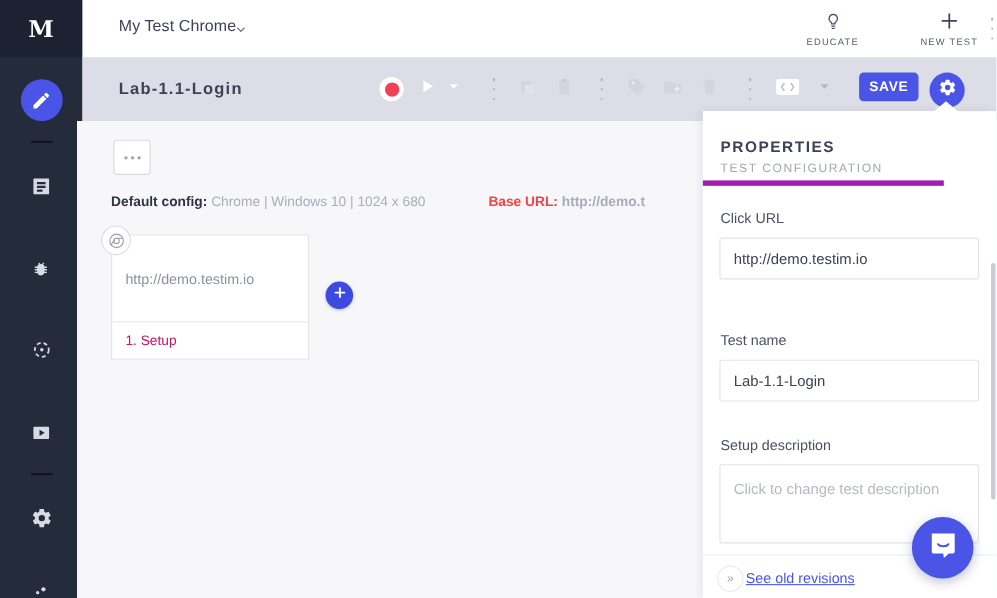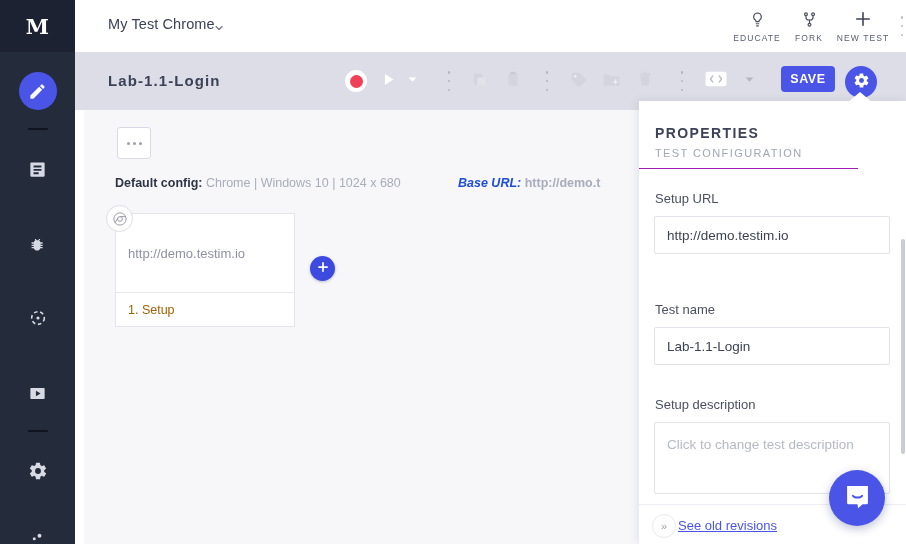--- a/index.html
+++ b/index.html
@@ -148,21 +148,21 @@
   #gear-btn {
     position: absolute; left: 845px; top: 66px;
     width: 32px; height: 32px; border-radius: 50%;
     background: #4a55e8;
     display: flex; align-items: center; justify-content: center;
     cursor: pointer;
   }
 
   
   #canvas {
-    position: absolute; left: 84px; top: 110px;
+    position: absolute; left: 70px; top: 110px;
     width: 763px; height: 434px;
     background: #f7f7fa;
     text-align: right;
   }
   #more-btn {
     position: absolute; left: 33px; top: 17px;
     width: 32px; height: 30px;
     border: 1px solid #d8d9e2;
     border-radius: 3px;
     background: #ffffff;
@@ -178,21 +178,21 @@
     font-size: 12.5px;
     white-space: nowrap;
   }
   #config-line .lbl { color: #2f3545; font-weight: bold; }
   #config-line .val { color: #a9acba; }
   #baseurl-line {
     position: absolute; left: 374px; top: 66px;
     font-size: 12.5px;
     white-space: nowrap;
   }
-  #baseurl-line .lbl { color: #1d4ed8; font-weight: bold; font-style: italic; }
+  #baseurl-line .lbl { color: #ef4444; font-weight: bold; }
   #baseurl-line .val { color: #a9acba; font-weight: bold; }
 
   #step-card {
     position: absolute; left: 31px; top: 103px;
     width: 178px; height: 112px;
     background: #ffffff;
     border: 1px solid #e3e4ec;
   }
   #step-url {
     height: 78px;
@@ -203,21 +203,21 @@
     box-sizing: border-box;
   }
   #step-sep {
     height: 1px; background: #e7e8ef; width: 100%;
   }
   #step-label {
     height: 33px;
     display: flex; align-items: center;
     padding-left: 12px;
     font-size: 12.5px;
-    color: #a16207;
+    color: #be185d;
   }
   #chrome-badge {
     position: absolute; left: 22px; top: 95px;
     width: 25px; height: 25px;
     border-radius: 50%;
     background: #ffffff;
     border: 1px solid #dcdde5;
     display: flex; align-items: center; justify-content: center;
   }
   #add-step-btn {
@@ -242,21 +242,21 @@
     width: 0; height: 0;
     border-left: 13px solid transparent;
     border-right: 13px solid transparent;
     border-bottom: 11px solid #ffffff;
     z-index: 5;
   }
   #panel-head {
     position: absolute; left: 0; top: 0;
     width: 219px; height: 68px;
     background: #ffffff;
-    border-bottom: 1px solid #a21caf;
+    border-bottom: 5px solid #a21caf;
     box-sizing: border-box;
   }
   #panel-title {
     position: absolute; left: 16px; top: 24px;
     font-size: 14px;
     color: #3c4257;
     font-weight: bold;
     letter-spacing: 1.4px;
   }
   #panel-subtitle {
@@ -437,32 +437,20 @@
       <span class="hdr-ico">
         <svg width="17" height="17" viewBox="0 0 24 24" fill="none" stroke="#4b5062" stroke-width="1.6" stroke-linecap="round">
           <path d="M12 2.8a5.4 5.4 0 0 0-3.1 9.8c.6.45 1 1.1 1 1.85v.55h4.2v-.55c0-.75.4-1.4 1-1.85A5.4 5.4 0 0 0 12 2.8z"></path>
           <line x1="10.2" y1="18" x2="13.8" y2="18"></line>
           <line x1="10.8" y1="21" x2="13.2" y2="21"></line>
         </svg>
       </span>
       <span class="hdr-lbl">EDUCATE</span>
     </div>
 
-    <div class="hdr-action" style="left:702px">
-      <span class="hdr-ico">
-        <svg width="17" height="17" viewBox="0 0 24 24" fill="none" stroke="#4b5062" stroke-width="1.7" stroke-linecap="round">
-          <circle cx="7" cy="4.6" r="2.0"></circle>
-          <circle cx="17" cy="4.6" r="2.0"></circle>
-          <circle cx="12" cy="19.4" r="2.0"></circle>
-          <path d="M7 6.6v2.1a4 4 0 0 0 4 4h2a4 4 0 0 0 4-4V6.6"></path>
-          <line x1="12" y1="12.7" x2="12" y2="17.4"></line>
-        </svg>
-      </span>
-      <span class="hdr-lbl">FORK</span>
-    </div>
 
     <div class="hdr-action" style="left:756px">
       <span class="hdr-ico">
         <svg width="20" height="20" viewBox="0 0 24 24" fill="none" stroke="#3c4257" stroke-width="1.9" stroke-linecap="round">
           <line x1="12" y1="4.5" x2="12" y2="19.5"></line>
           <line x1="4.5" y1="12" x2="19.5" y2="12"></line>
         </svg>
       </span>
       <span class="hdr-lbl">NEW TEST</span>
     </div>
@@ -642,21 +630,21 @@
 
   <div id="panel">
 
     <div id="panel-head">
       <div id="panel-title">PROPERTIES</div>
       <div id="panel-subtitle">TEST CONFIGURATION</div>
     </div>
 
     <div id="panel-body">
 
-      <div class="field-label" style="top:22px">Setup URL</div>
+      <div class="field-label" style="top:22px">Click URL</div>
       <div class="field-box" style="top:47px">http://demo.testim.io</div>
 
       <div class="field-label" style="top:133px">Test name</div>
       <div class="field-box" style="top:158px">Lab-1.1-Login</div>
 
       <div class="field-label" style="top:228px">Setup description</div>
       <div id="desc-box" style="top:253px">Click to change test description</div>
 
       <div id="panel-scrollbar"></div>
     </div>

